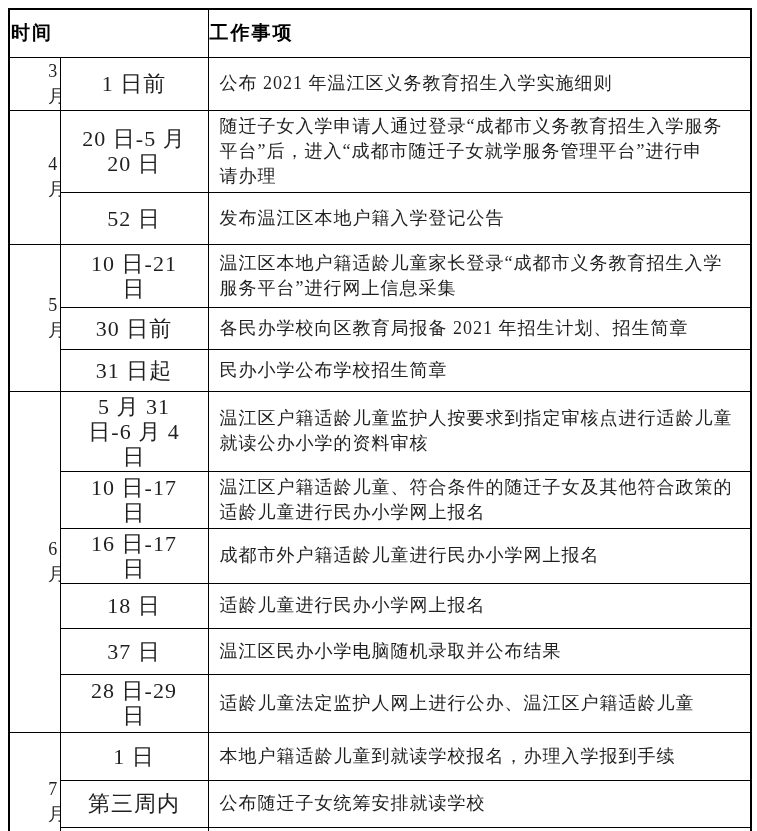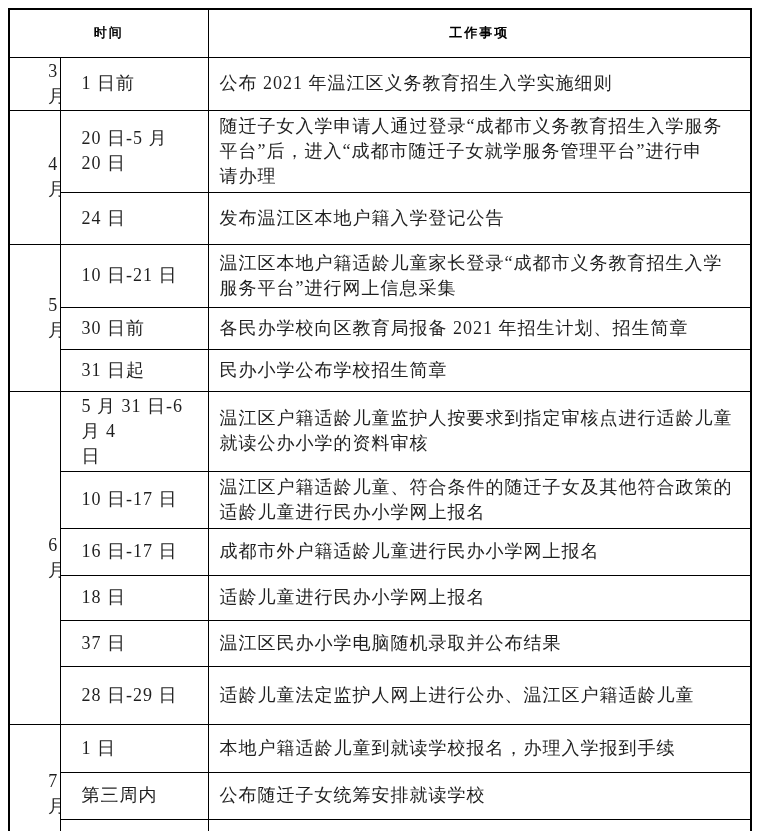--- a/index.html
+++ b/index.html
@@ -22,39 +22,40 @@
     border: 2px solid #000000;
     color: #1f1f1f;
   }
   table.schedule th,
   table.schedule td {
     border: 1px solid #000000;
     overflow: hidden;
     background: #ffffff;
   }
   th.hdr {
-    font-size: 13px;
+    font-size: 19px;
     font-weight: bold;
     color: #000000;
     letter-spacing: 2px;
-    text-align: center;
+    text-align: left;
     vertical-align: middle;
   }
   td.month {
     text-align: center;
     vertical-align: middle;
     font-size: 18px;
     letter-spacing: 1px;
     white-space: pre-line;
     line-height: 25px;
     padding-left: 38px;
   }
   td.date {
+    text-align: center;
     vertical-align: middle;
-    font-size: 18px;
+    font-size: 22px;
     letter-spacing: 1px;
     white-space: pre-line;
     line-height: 25px;
     padding: 2px 21px;
   }
   td.task {
     text-align: left;
     vertical-align: middle;
     font-size: 18px;
     letter-spacing: 1px;
@@ -89,21 +90,21 @@
       </tr>
 
       <tr style="height:77px">
         <td class="month" rowspan="2">4 月</td>
         <td class="date">20 日-5 月 20 日</td>
         <td class="task">随迁子女入学申请人通过登录“成都市义务教育招生入学服务
 平台”后，进入“成都市随迁子女就学服务管理平台”进行申
 请办理</td>
       </tr>
       <tr style="height:52px">
-        <td class="date">24 日</td>
+        <td class="date">52 日</td>
         <td class="task">发布温江区本地户籍入学登记公告</td>
       </tr>
 
       <tr style="height:63px">
         <td class="month" rowspan="3">5 月</td>
         <td class="date">10 日-21 日</td>
         <td class="task">温江区本地户籍适龄儿童家长登录“成都市义务教育招生入学
 服务平台”进行网上信息采集</td>
       </tr>
       <tr style="height:42px">

